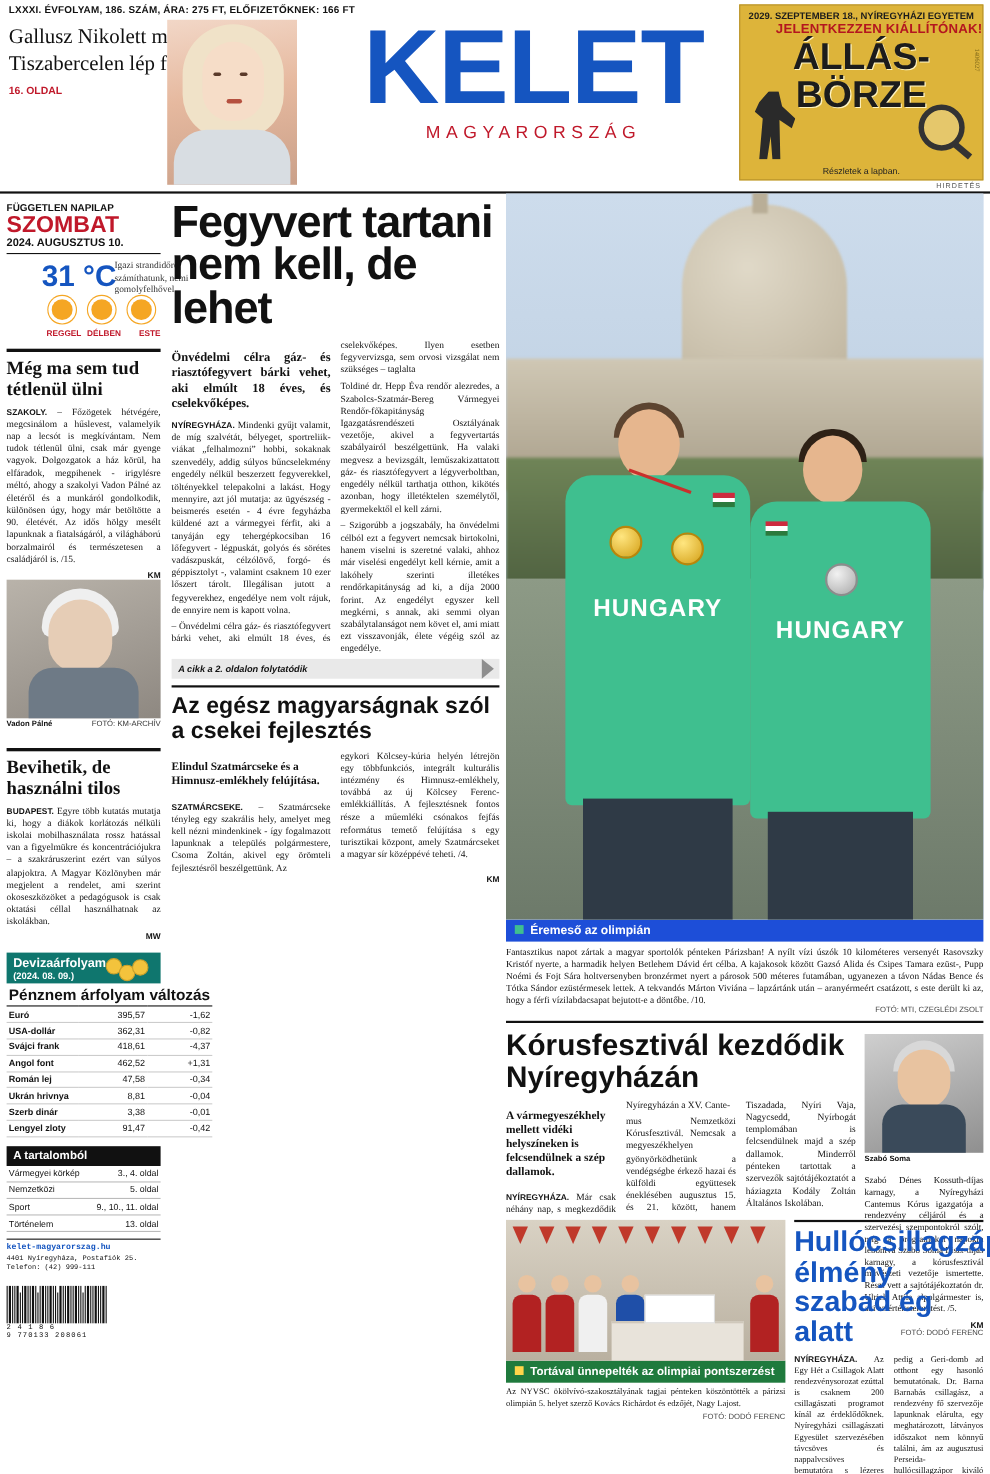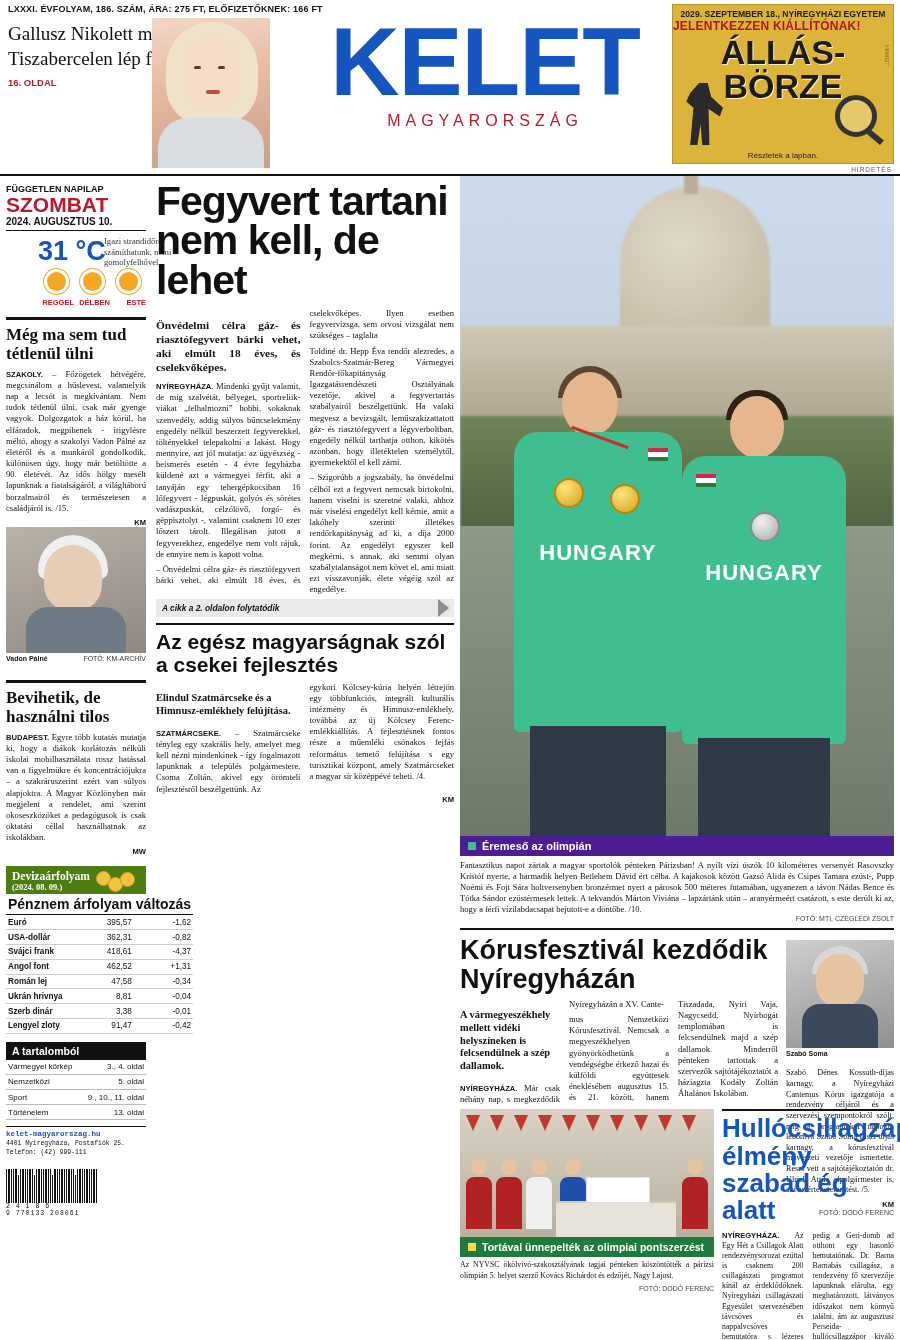--- a/index.html
+++ b/index.html
@@ -64,21 +64,21 @@
   .mh-ad {
     position: absolute; right: 6px; top: 4px; width: 222px; height: 160px;
     background: #ddb43a; border: 1px solid #b7922a; overflow: hidden;
   }
   .mh-ad .ad-l1 {
     font-family: "Liberation Sans", sans-serif; font-size: 8.6px; font-weight: bold;
     text-align: center; padding-top: 4px; color: #1c1c1c;
   }
   .mh-ad .ad-l2 {
     font-family: "Liberation Sans", sans-serif; font-size: 12px; font-weight: bold;
-    text-align: left; color: #b4161f; letter-spacing: .2px;
+    text-align: right; color: #b4161f; letter-spacing: .2px;
   }
   .mh-ad .ad-big {
     font-family: "Liberation Sans", sans-serif; font-weight: bold;
     font-size: 34px; line-height: 30px; text-align: center; color: #1c1c1c;
     margin-top: 4px; text-shadow: 1px 1px 0 #fff3bf;
   }
   .mh-ad .ad-foot {
     position: absolute; bottom: 3px; left: 0; right: 0; text-align: center;
     font-family: "Liberation Sans", sans-serif; font-size: 8px; color: #222;
   }
@@ -158,21 +158,21 @@
   }
   .cap b { color: #111; }
 
   .elderly { height: 126px; background: linear-gradient(160deg,#b9b3aa,#8e8881); position: relative; }
   .elderly .head { position:absolute; left:38px; top:18px; width:58px; height:66px; background:#e6cdb6; border-radius:29px 29px 26px 26px;}
   .elderly .hair2 { position:absolute; left:32px; top:8px; width:70px; height:44px; background:#efefef; border-radius:35px 35px 8px 8px;}
   .elderly .torso { position:absolute; left:20px; top:80px; width:100px; height:50px; background:#6e7a86; border-radius:22px 22px 0 0;}
 
   
   .fx-head {
-    background: #4d7c0f; color: #fff; font-family: Liberation Serif, serif;
+    background: #0f766e; color: #fff; font-family: Liberation Sans, sans-serif;
     font-weight: bold; font-size: 11.5px; padding: 4px 6px 2px; position: relative;
   }
   .fx-head .sub { font-size: 8.5px; font-weight: bold; }
   .fx-head .coins {
     position:absolute; right:6px; top:5px; width:44px; height:26px;
   }
   .fx-head .coin { position:absolute; width:15px; height:15px; border-radius:50%; background:#f3c33c; border:1px solid #c9a02b;}
   table.fx { width: 100%; border-collapse: collapse; font-family: "Liberation Sans", sans-serif; font-size: 8.2px; }
   table.fx th {
     font-size: 14px; text-align: left; border-bottom: 1px solid #111; padding: 2px 2px;
@@ -272,21 +272,21 @@
     position:absolute; width: 100%; text-align:center; color:#fff;
     font-family:"Liberation Sans", sans-serif; font-weight:bold; font-size: 22px; letter-spacing:1px;
   }
   .medal { position:absolute; width:30px; height:30px; border-radius:50%; }
   .medal.gold { background: radial-gradient(circle at 35% 30%, #ffe680, #d4a017); border:2px solid #b8860b;}
   .medal.silver { background: radial-gradient(circle at 35% 30%, #f2f2f2, #a8a8a8); border:2px solid #8c8c8c;}
   .lanyard { position:absolute; width: 60px; height: 3px; background:#c9302c; }
   .flagpatch { position:absolute; width:20px; height:13px; background: linear-gradient(#cd2a3e 33%, #fff 33% 66%, #2b7a3d 66%); }
 
   .photo-caption-bar {
-    background: #4c1d95; color: #fff; font-family: "Liberation Sans", sans-serif;
+    background: #1d4ed8; color: #fff; font-family: "Liberation Sans", sans-serif;
     font-weight: bold; font-size: 11px; padding: 4px 8px;
   }
   .photo-caption-bar .sq {
     display:inline-block; width:8px; height:8px; background:#3fbf8f; margin-right:6px;
   }
   .caption-body {
     font-family: "Liberation Serif", serif; font-size: 8.5px; line-height: 1.30;
     text-align: justify; padding: 4px 0 0;
   }
   .credit { font-family:"Liberation Sans", sans-serif; font-size:7px; color:#444; text-align:right; }

